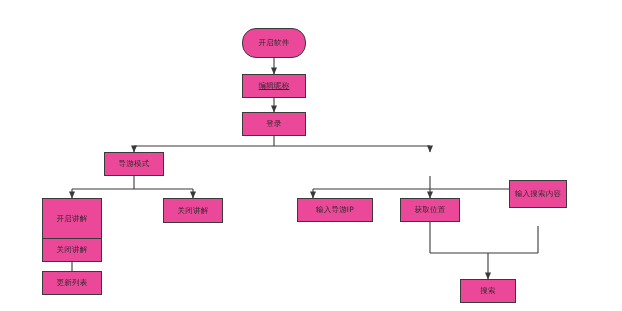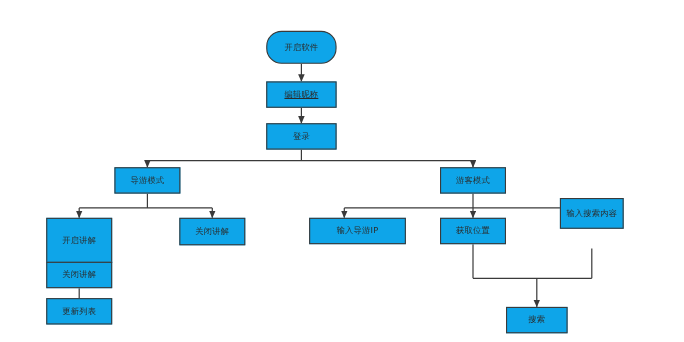--- a/index.html
+++ b/index.html
@@ -21,21 +21,21 @@
     position: absolute;
     left: 0;
     top: 0;
     width: 622px;
     height: 311px;
   }
   .node {
     position: absolute;
     box-sizing: border-box;
     border: 1px solid #3a3a3a;
-    background: #0ea5e9;
+    background: #ec4899;
     display: flex;
     align-items: center;
     justify-content: center;
     text-align: center;
     color: #2b2b2b;
     font-size: 7.5px;
     line-height: 1.25;
     letter-spacing: 0.2px;
     padding: 1px 2px;
     z-index: 2;
@@ -102,41 +102,38 @@
   </div>
 
   <div class="node" style="left:242px; top:112px; width:64px; height:24px;">
     <span class="node-label">登录</span>
   </div>
 
   <div class="node" style="left:104px; top:152px; width:60px; height:24px;">
     <span class="node-label">导游模式</span>
   </div>
 
-  <div class="node" style="left:400px; top:152px; width:60px; height:24px;">
-    <span class="node-label">游客模式</span>
-  </div>
 
   <div class="node" style="left:42px; top:198px; width:60px; height:41px;">
     <span class="node-label">开启讲解</span>
   </div>
 
   <div class="node" style="left:163px; top:198px; width:60px; height:25px;">
     <span class="node-label">关闭讲解</span>
   </div>
 
   <div class="node" style="left:42px; top:238px; width:60px; height:24px;">
     <span class="node-label">关闭讲解</span>
   </div>
 
   <div class="node" style="left:42px; top:271px; width:60px; height:24px;">
     <span class="node-label">更新列表</span>
   </div>
 
-  <div class="node" style="left:281px; top:198px; width:88px; height:24px;">
+  <div class="node" style="left:297px; top:198px; width:76px; height:24px;">
     <span class="node-label">输入导游IP</span>
   </div>
 
   <div class="node" style="left:400px; top:198px; width:60px; height:24px;">
     <span class="node-label">获取位置</span>
   </div>
 
   <div class="node" style="left:509px; top:180px; width:58px; height:28px;">
     <span class="node-label">输入搜索内容</span>
   </div>

